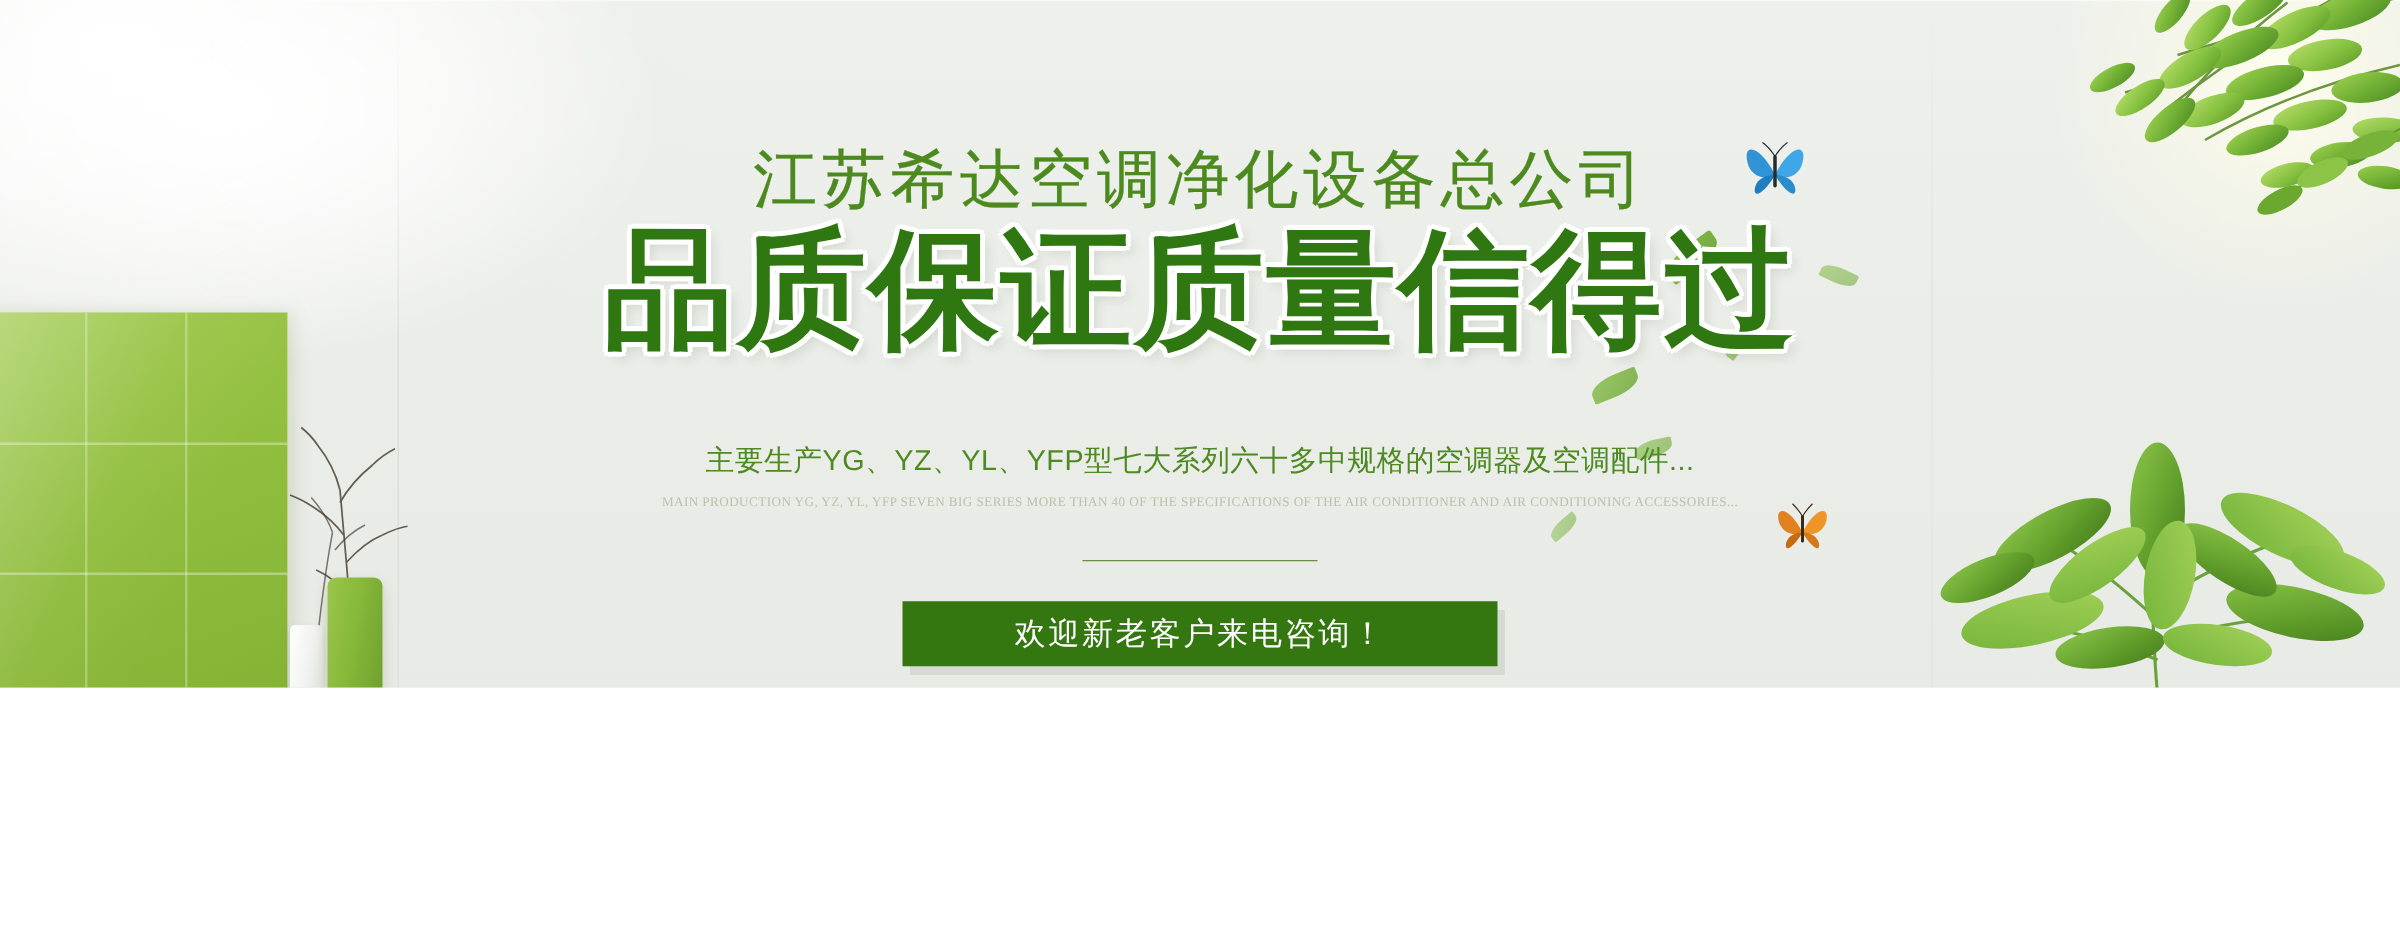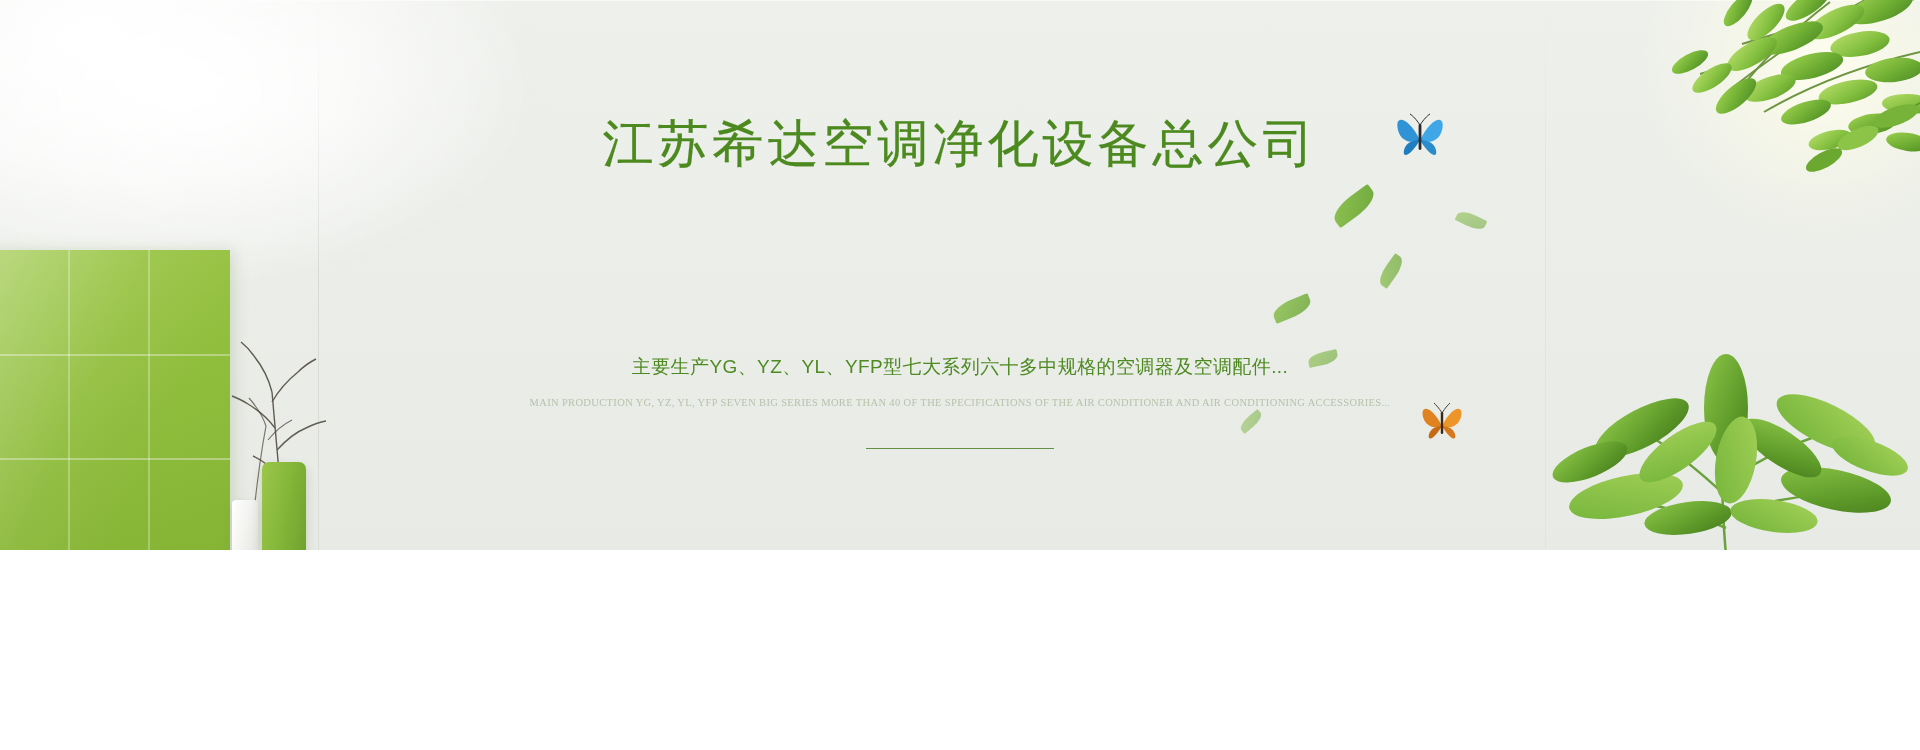--- a/index.html
+++ b/index.html
@@ -170,21 +170,21 @@
       -3px  3px 0 #ffffff,  3px  3px 0 #ffffff,
       -4px  0   0 #ffffff,  4px  0   0 #ffffff,
        0   -4px 0 #ffffff,  0    4px 0 #ffffff,
        5px  6px 9px rgba(90,110,80,0.18);
   }
 
   .sub-cn {
     position: absolute;
     left: 50%; top: 357px;
     transform: translateX(-50%);
-    font-size: 19px;
+    font-size: 23px;
     font-weight: 400;
     letter-spacing: 0.4px;
     color: #4e8a22;
     white-space: nowrap;
     line-height: 1;
   }
 
   .sub-en {
     position: absolute;
     left: 50%; top: 398px;
@@ -400,22 +400,24 @@
       <ellipse cx="206" cy="204" rx="20" ry="44" fill="url(#pl2)" transform="rotate(10 206 204)"></ellipse>
       <ellipse cx="60" cy="206" rx="40" ry="15" fill="url(#pl1)" transform="rotate(-22 60 206)"></ellipse>
       <ellipse cx="340" cy="200" rx="40" ry="15" fill="url(#pl2)" transform="rotate(20 340 200)"></ellipse>
     </g>
   </svg>
 
   <div class="content">
 
     <div class="company-name">江苏希达空调净化设备总公司</div>
 
+    <div class="headline">品质保证质量信得过</div>
 
     <div class="sub-cn">主要生产YG、YZ、YL、YFP型七大系列六十多中规格的空调器及空调配件...</div>
 
     <div class="sub-en">MAIN PRODUCTION YG, YZ, YL, YFP SEVEN BIG SERIES MORE THAN 40 OF THE SPECIFICATIONS OF THE AIR CONDITIONER AND AIR CONDITIONING ACCESSORIES...</div>
 
     <div class="divider"></div>
 
+    <button class="cta">欢迎新老客户来电咨询！</button>
   </div>
 
 </div>
 
 </body></html>

